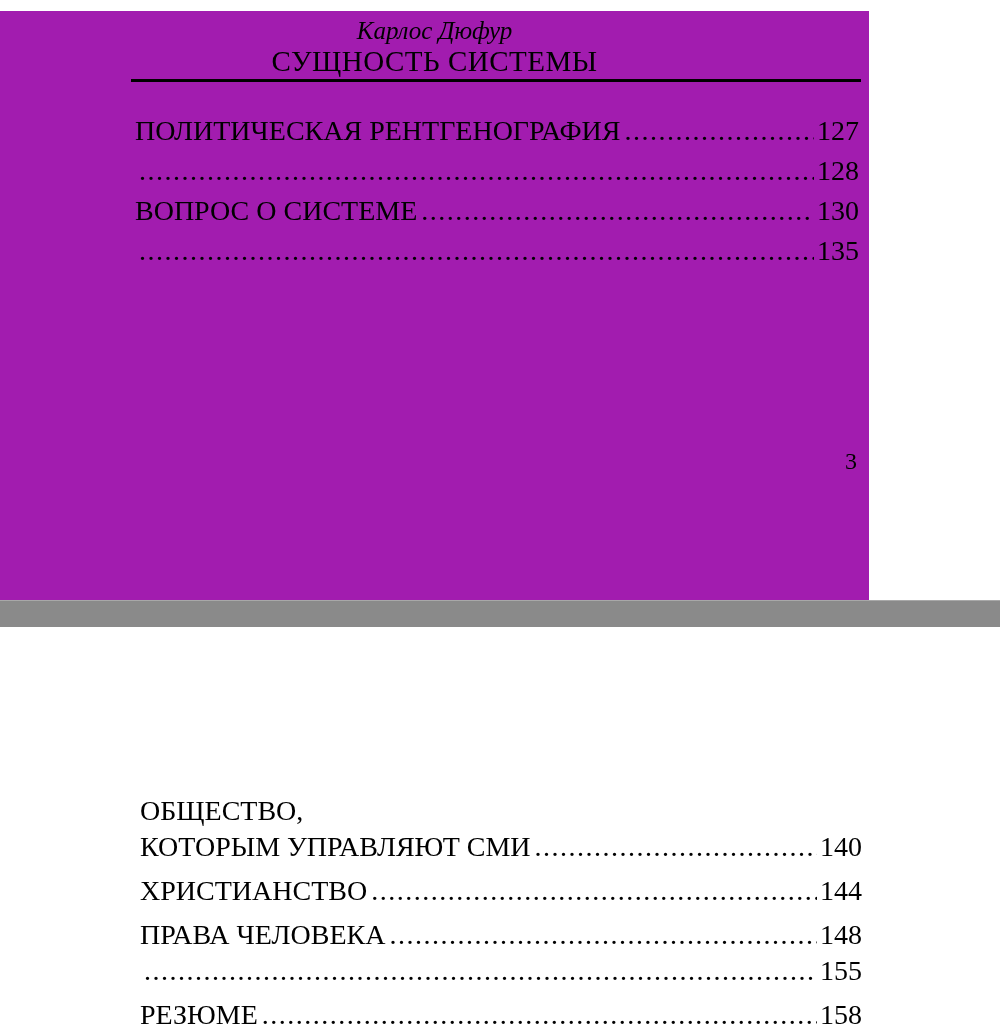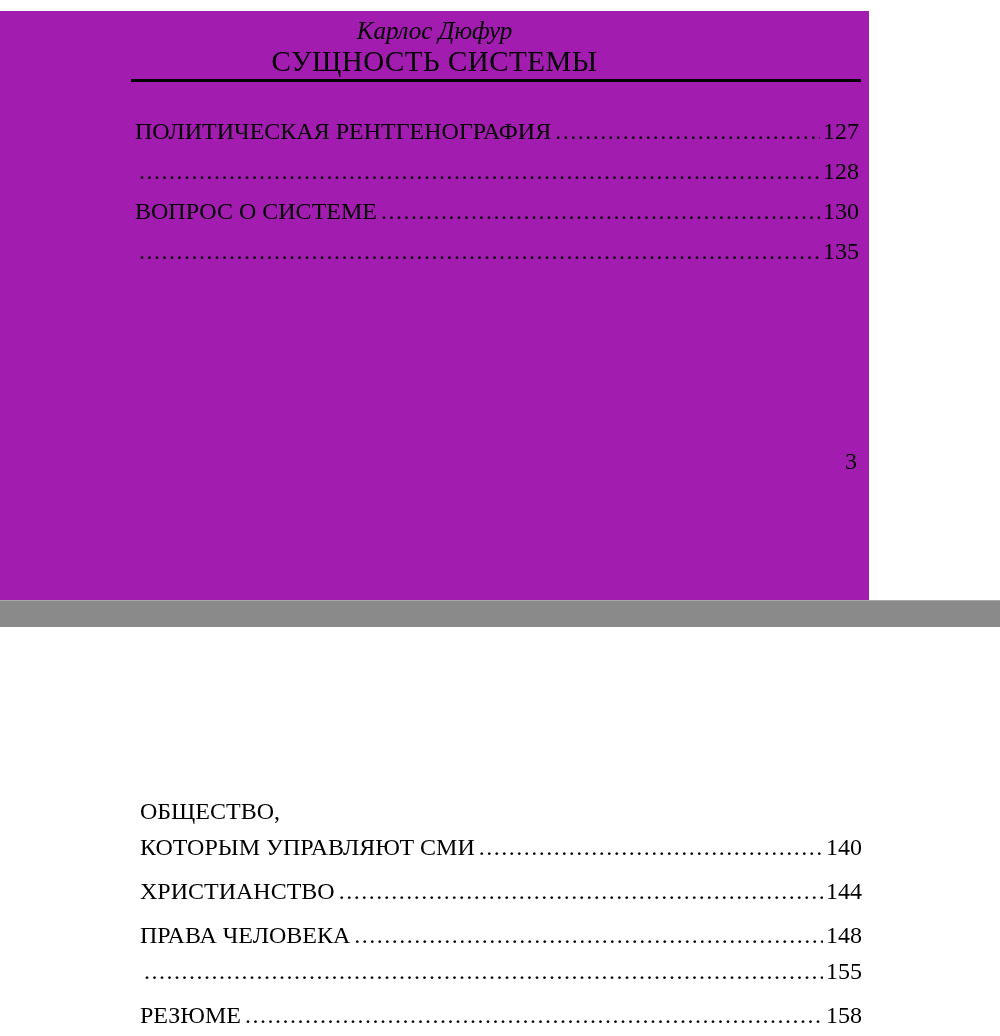--- a/index.html
+++ b/index.html
@@ -35,21 +35,21 @@
   .rule {
     width: 730px; height: 3px;
     margin: 3px auto 0 131px;
     background: #000000;
   }
 
   .toc { margin: 29px 0 0 135px; width: 724px; }
   .toc-row {
     display: flex;
     align-items: baseline;
-    font-size: 24px;
+    font-size: 28px;
     line-height: 40px;
     white-space: nowrap;
   }
   .toc-label { flex: 0 0 auto; }
   .dots {
     flex: 1 1 auto;
     overflow: hidden;
     white-space: nowrap;
     margin: 0 3px 0 4px;
   }

